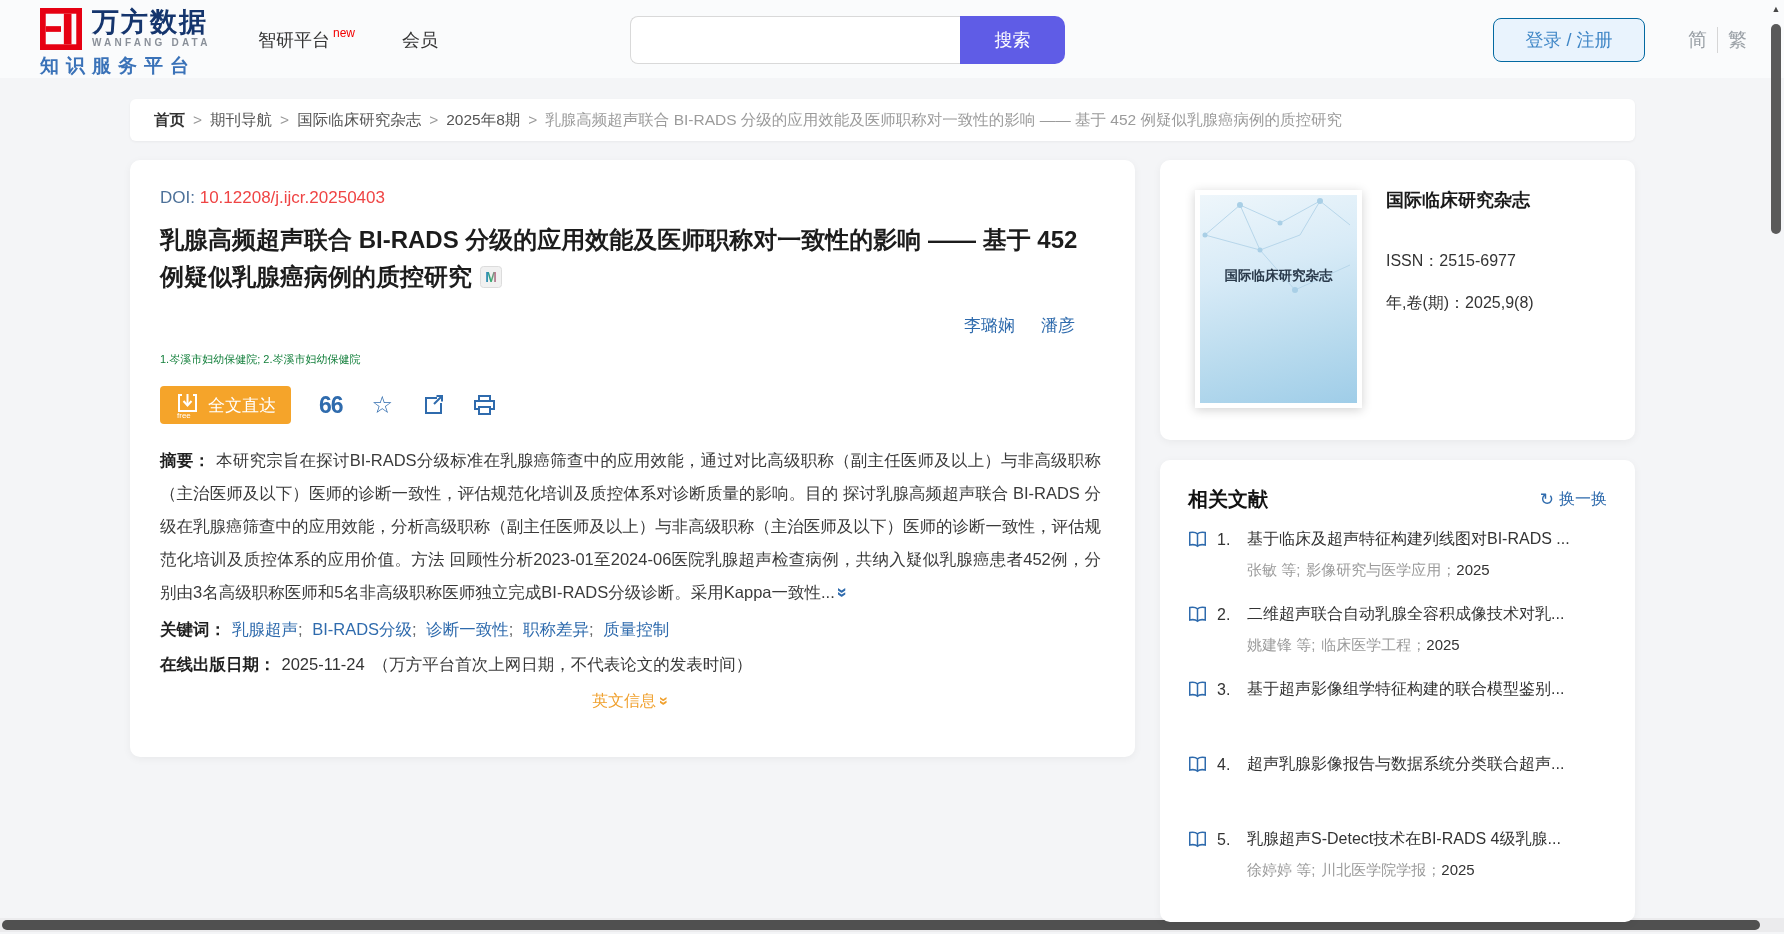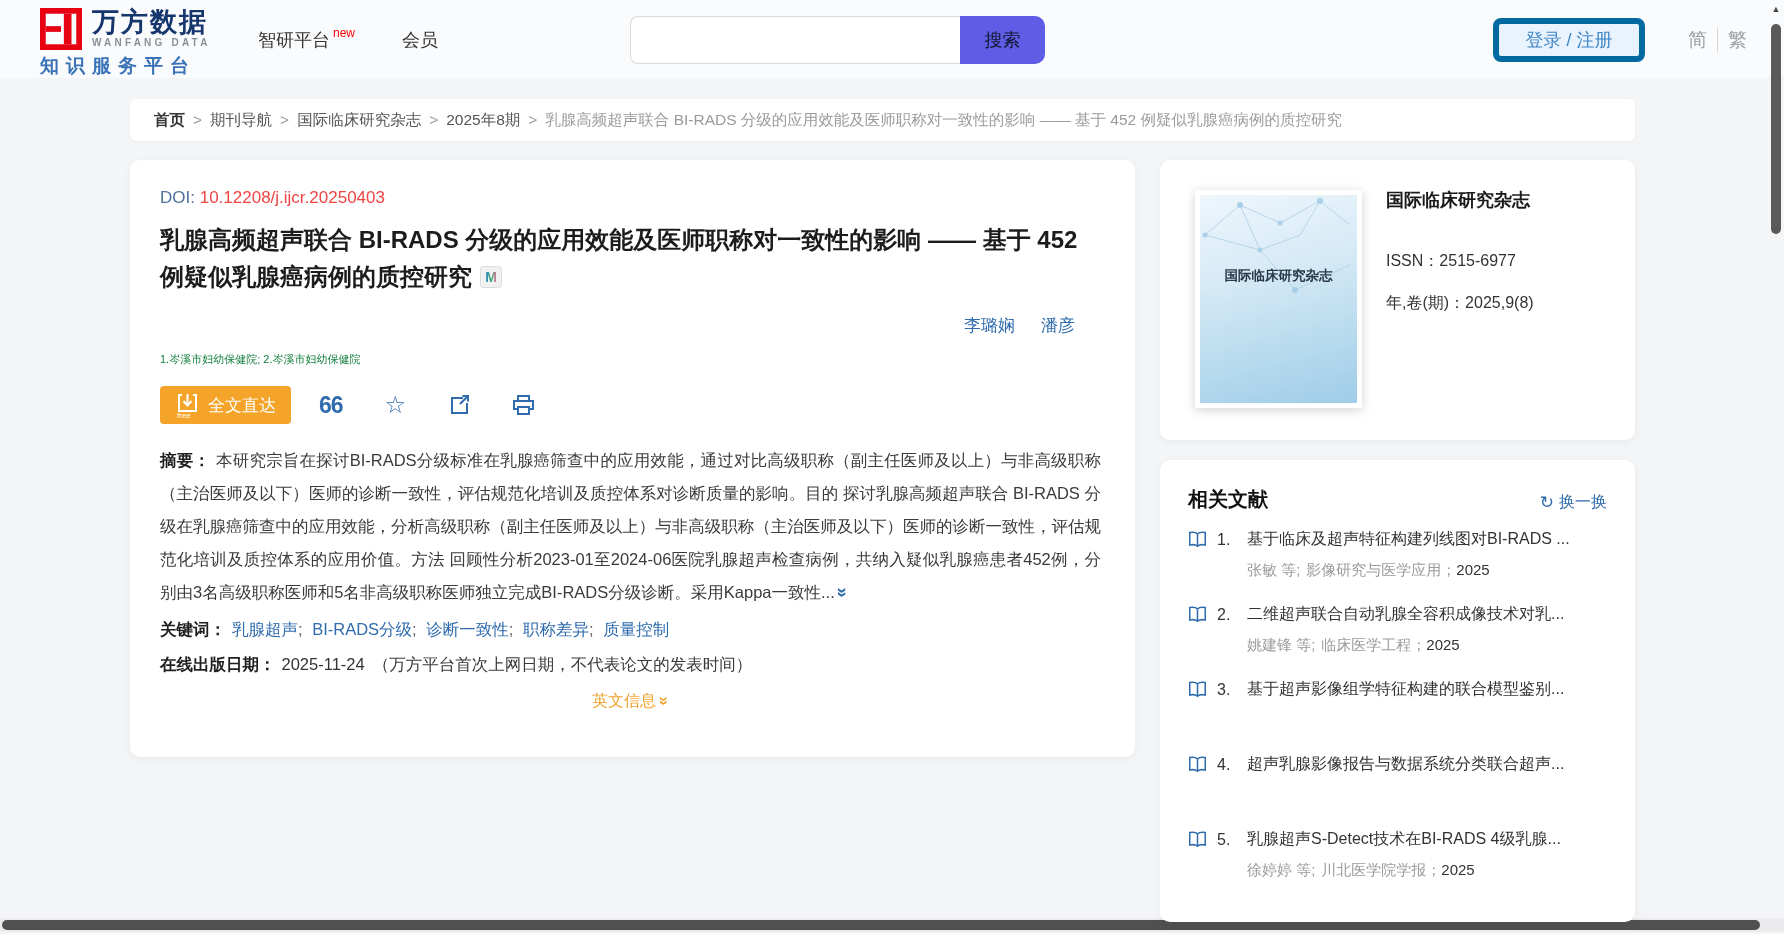--- a/index.html
+++ b/index.html
@@ -16,22 +16,22 @@
   .brand-col { margin-left:10px; }
   .brand-cn { font-size:27px; font-weight:bold; color:#15356d; letter-spacing:2px; line-height:28px; font-family:"Liberation Serif","DejaVu Serif",serif; }
   .brand-en { font-size:10px; font-weight:bold; color:#8a9099; letter-spacing:3.2px; margin-top:1px; }
   .tagline { font-size:19px; color:#3a72b8; font-weight:600; letter-spacing:7px; margin-top:3px; }
   .nav-item { position:absolute; top:28px; font-size:18px; color:#333; cursor:pointer; white-space:nowrap; }
   .nav-1 { left:258px; }
   .nav-2 { left:402px; }
   .new-badge { color:#f20000; font-size:12px; position:relative; top:-9px; left:3px; }
   .search-box { position:absolute; left:630px; top:16px; height:48px; display:flex; }
   .search-input { width:330px; height:48px; border:1px solid #d9d9d9; border-right:none; border-radius:8px 0 0 8px; background:#fff; outline:none; font-size:16px; padding:0 14px; }
-  .search-btn { width:85px; height:48px; border:none; background:#5f5ce6; color:#0f172a; font-size:18px; border-radius:0 10px 10px 0; cursor:pointer; }
-  .login-btn { position:absolute; left:1493px; top:18px; width:152px; height:44px; background:#e9f3fd; border:6px solid #0369a1; border-radius:8px; color:#3f86c6; font-size:18px; display:flex; align-items:center; justify-content:center; cursor:pointer; }
+  .search-btn { width:105px; height:48px; border:none; background:#5f5ce6; color:#ffffff; font-size:18px; border-radius:0 10px 10px 0; cursor:pointer; }
+  .login-btn { position:absolute; left:1493px; top:18px; width:152px; height:44px; background:#e9f3fd; border:1px solid #0369a1; border-radius:8px; color:#3f86c6; font-size:18px; display:flex; align-items:center; justify-content:center; cursor:pointer; }
   .lang { position:absolute; left:1678px; top:27px; font-size:19px; color:#9aa0a6; display:flex; align-items:center; }
   .lang-item { cursor:pointer; padding:0 10px; }
   .lang-item + .lang-item { border-left:1px solid #d6d6d6; }
   
   .vscroll-arrow { position:absolute; left:1768px; top:4px; width:16px; text-align:center; font-size:9px; color:#474747; }
   .vscroll-thumb { position:absolute; left:1771px; top:24px; width:10px; height:210px; background:#5a5a5a; border-radius:5px; }
   .hscroll-track { position:absolute; left:0; top:918px; width:1784px; height:14px; background:#ebebed; }
   .hscroll-thumb { position:absolute; left:2px; top:920px; width:1758px; height:10px; background:#505050; border-radius:5px; }
   
   .bc-card { position:absolute; left:130px; top:99px; width:1505px; height:42px; background:#fff; border-radius:6px; box-shadow:0 1px 3px rgba(0,0,0,.05); display:flex; align-items:center; padding:0 24px; font-size:15.5px; white-space:nowrap; overflow:hidden; }
@@ -44,21 +44,21 @@
   .doi-row { font-size:17px; }
   .doi-label { color:#4d7199; }
   .doi-link { color:#ef4444; cursor:pointer; }
   .art-title { margin-top:13px; font-size:24px; font-weight:bold; color:#1c1c1c; line-height:37px; width:940px; }
   .m-badge { display:inline-block; vertical-align:-3px; margin-left:8px; }
   .author-row { margin-top:16px; font-size:17px;text-align:right; }
   .author-link { color:#2f6bad; cursor:pointer; margin-right:26px; }
   .affil-row { margin-top:15px; font-size:11px; color:#15803d; }
   .action-row { margin-top:19px; display:flex; align-items:center; }
   .fulltext-btn { height:38px; background:#f5a42a; border:none; border-radius:4px; color:#fff; font-size:17px; display:flex; align-items:center; gap:8px; padding:0 15px; cursor:pointer; }
-  .act-icons { display:flex; align-items:center; margin-left:28px; gap:42px; color:#2f6bad; }
+  .act-icons { display:flex; align-items:center; margin-left:28px; gap:29px; color:#2f6bad; }
   .act-icon { cursor:pointer; display:flex; align-items:center; }
   .quote-glyph { font-size:23px; font-weight:bold; letter-spacing:-1px; color:#2f6bad; }
   .star-glyph { font-size:24px; color:#2f6bad; line-height:20px; }
   .abstract { margin-top:20px; font-size:16.5px; line-height:33px; color:#3a3a3a; text-align:justify; }
   .b-label { font-weight:bold; color:#1f1f1f; margin-right:6px; }
   .chevs { display:inline-block; transform:rotate(90deg); color:#2f6bad; font-size:18px; font-weight:bold; margin-left:2px; cursor:pointer; }
   .kw-row { margin-top:10px; font-size:16.5px; }
   .kw-link { color:#2f6bad; cursor:pointer; }
   .kw-sep { color:#666; margin-right:5px; }
   .date-row { margin-top:13px; font-size:16.5px; color:#333; }
@@ -71,21 +71,21 @@
   .cover-wrap { position:absolute; left:35px; top:30px; width:167px; height:218px; background:#fff; box-shadow:0 2px 10px rgba(0,0,0,.18); padding:5px; }
   .cover { width:100%; height:100%; background:linear-gradient(165deg,#eef6fb 0%,#d8ebf7 35%,#b9dbee 70%,#9fcde8 100%); position:relative; overflow:hidden; }
   .cover-title { position:absolute; left:0; right:0; top:72px; text-align:center; font-size:13.5px; font-weight:bold; color:#29394a; }
   .cover-net { position:absolute; left:0; top:0; }
   .j-name { position:absolute; left:226px; top:28px; font-size:18px; font-weight:bold; color:#1a1a1a; }
   .j-line { position:absolute; left:226px; font-size:16px; color:#333; }
   .j-issn { top:91px; }
   .j-vol { top:133px; }
   
   .related-card { position:absolute; left:1160px; top:460px; width:475px; height:462px; background:#fff; border-radius:10px; box-shadow:0 2px 8px rgba(0,0,0,.05); padding:26px 28px 0 28px; overflow:hidden; }
-  .rel-head { display:flex; justify-content:space-between; align-items:flex-end; }
+  .rel-head { display:flex; justify-content:space-between; align-items:center; }
   .rel-title-h { font-size:20px; font-weight:bold; color:#111; }
   .rel-refresh { font-size:16px; color:#2f6bad; cursor:pointer; display:flex; align-items:center; gap:5px; }
   .refresh-glyph { font-size:17px; }
   .rel-list { margin-top:16px; }
   .rel-item { height:75px; }
   .rel-row1 { display:flex; align-items:center; }
   .book-icon { flex:0 0 auto; margin-right:10px; }
   .rel-no { font-size:16px; color:#333; width:30px; flex:0 0 auto; }
   .rel-t { font-size:16px; color:#333; white-space:nowrap; overflow:hidden; text-overflow:ellipsis; cursor:pointer; }
   .rel-row2 { margin-left:59px; margin-top:11px; font-size:15px; white-space:nowrap; }

